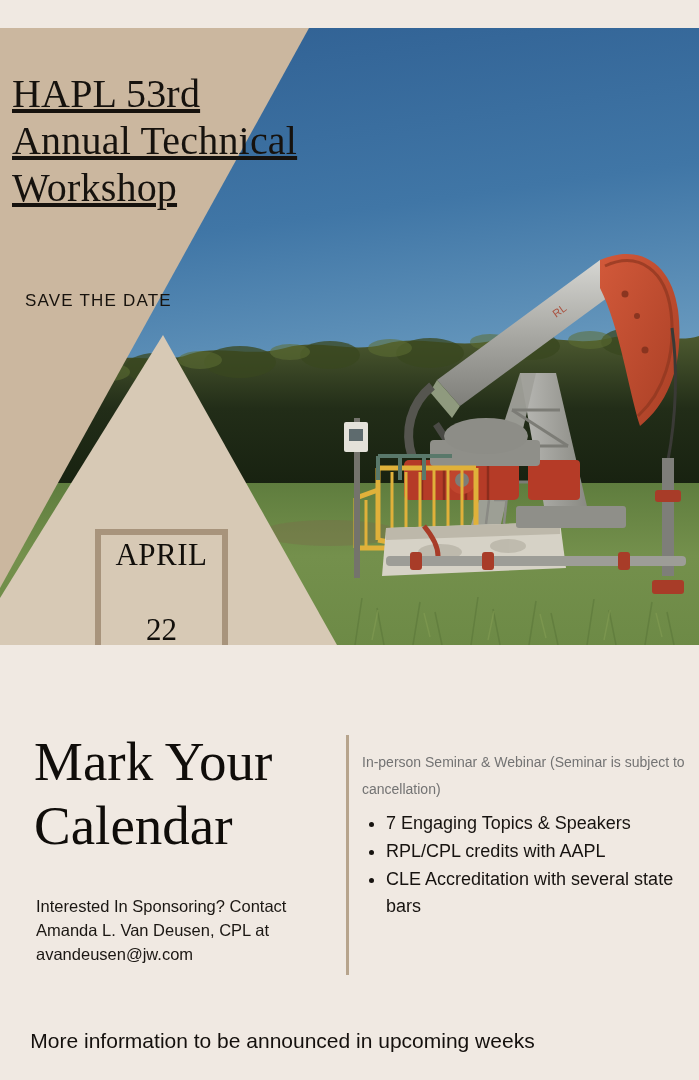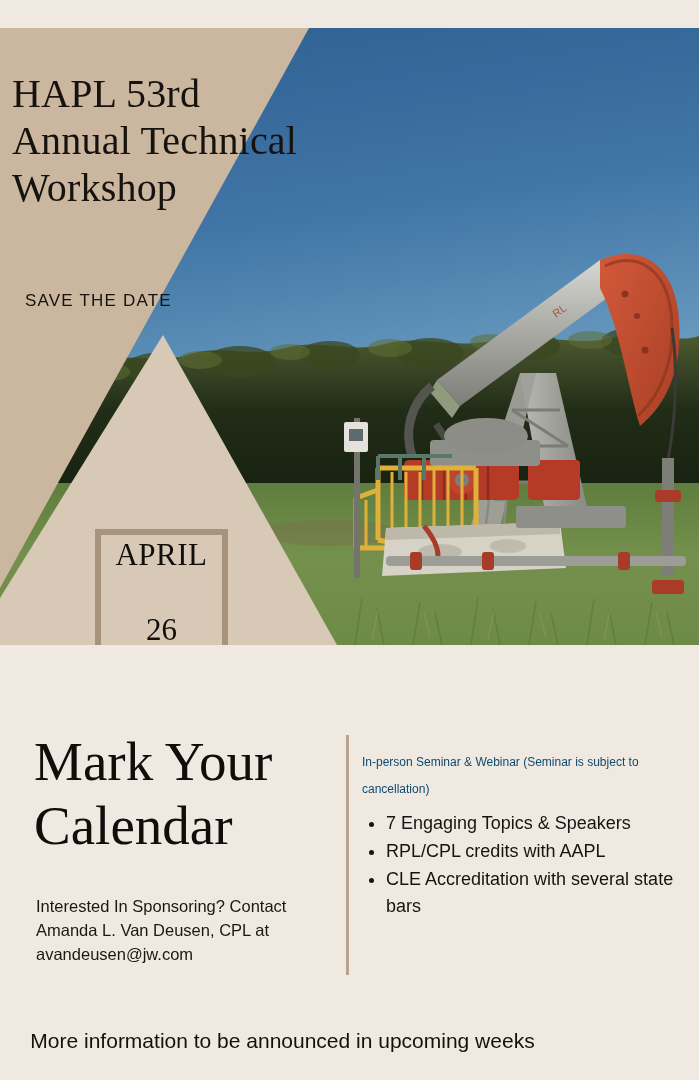--- a/index.html
+++ b/index.html
@@ -43,20 +43,21 @@
 
   
   #headline{
     position:absolute; left:12px; top:42px;
     width:300px;
     font-family:"Liberation Serif",serif;
     font-size:40px;
     line-height:47px;
     color:#16120e;
     letter-spacing:0.2px;
+    text-decoration:underline;
   }
   #save-the-date{
     position:absolute; left:13px; top:263px;
     font-family:"Liberation Sans",sans-serif;
     font-size:17px;
     letter-spacing:1.2px;
     color:#17120d;
     margin-left:12px;
   }
 
@@ -108,23 +109,23 @@
   #divider{
     position:absolute; left:346px; top:90px;
     width:3px; height:240px;
     background:#b7a48c;
   }
 
   #seminar{
     position:absolute; left:362px; top:104px;
     width:330px;
     font-family:"Liberation Sans",sans-serif;
-    font-size:12px;
+    font-size:14px;
     line-height:27px;
-    color:#0c4a6e;
+    color:#737373;
   }
 
   #bullets{
     position:absolute; left:362px; top:165px;
     width:318px;
     margin:0; padding:0 0 0 24px;
     font-family:"Liberation Sans",sans-serif;
     font-size:18px;
     line-height:27px;
     color:#171310;
@@ -356,21 +357,21 @@
     </div>
 
     <div class="tan-dark"></div>
     <div class="tan-light"></div>
 
     <div id="headline">HAPL 53rd Annual Technical Workshop</div>
     <div id="save-the-date">SAVE THE DATE</div>
 
     <div id="date-box">
       <div class="m">APRIL</div>
-      <div class="d">26</div>
+      <div class="d">22</div>
     </div>
   </div>
 
   <div id="bottom">
 
     <div id="contact">Interested In Sponsoring? Contact Amanda L. Van Deusen, CPL at avandeusen@jw.com</div>
 
     <div id="mark-title">Mark Your Calendar</div>
 
     <div id="divider"></div>

